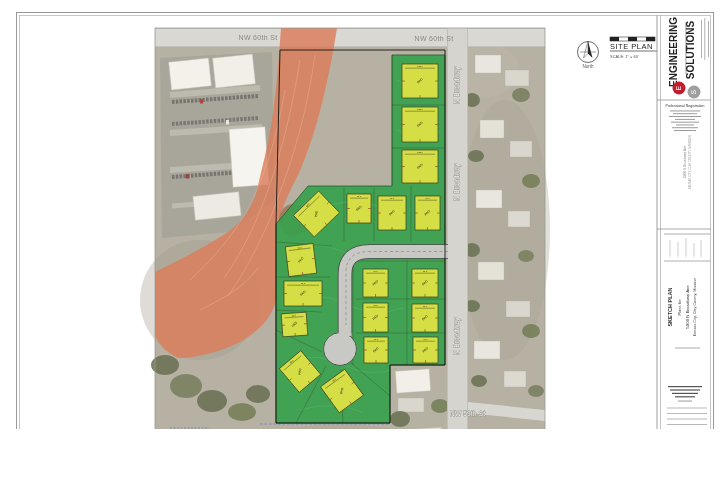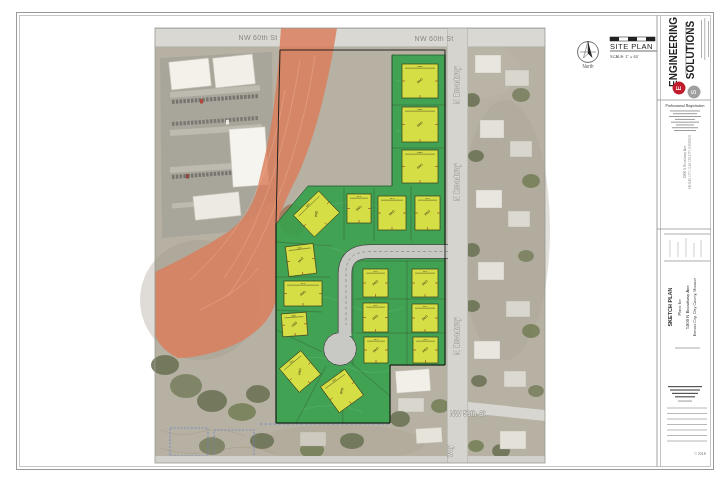--- a/index.html
+++ b/index.html
@@ -1,16 +1,16 @@
 <!DOCTYPE html>
 <html><head>
 <meta charset="utf-8">
 <style>
   html,body{margin:0;padding:0;background:#ffffff;}
-  .page{position:relative;width:720px;height:479px;background:#fff;overflow:hidden;}
+  .page{position:relative;width:720px;height:429px;background:#fff;overflow:hidden;}
   svg{position:absolute;left:0;top:0;}
   svg text{font-family:"Liberation Sans",sans-serif;}
   .street-gray{font-size:7px;fill:#8a8a84;letter-spacing:.3px;}
   .street-white{font-size:6.5px;fill:#f7f6f2;letter-spacing:.2px;}
   .street-shadow{paint-order:stroke;stroke:#8f8e88;stroke-width:.9px;}
   .pad{fill:#d5de44;stroke:#3c3c1c;stroke-width:.7;}
   .pad-dim{stroke:#3a3a20;stroke-width:.45;}
   .pad-tick{stroke:#8a3b2a;stroke-width:.6;}
   .pad-label{font-size:3.2px;fill:#1d1d10;text-anchor:middle;}
   .pad-dimtext{font-size:2.2px;fill:#2a2a18;text-anchor:middle;}

